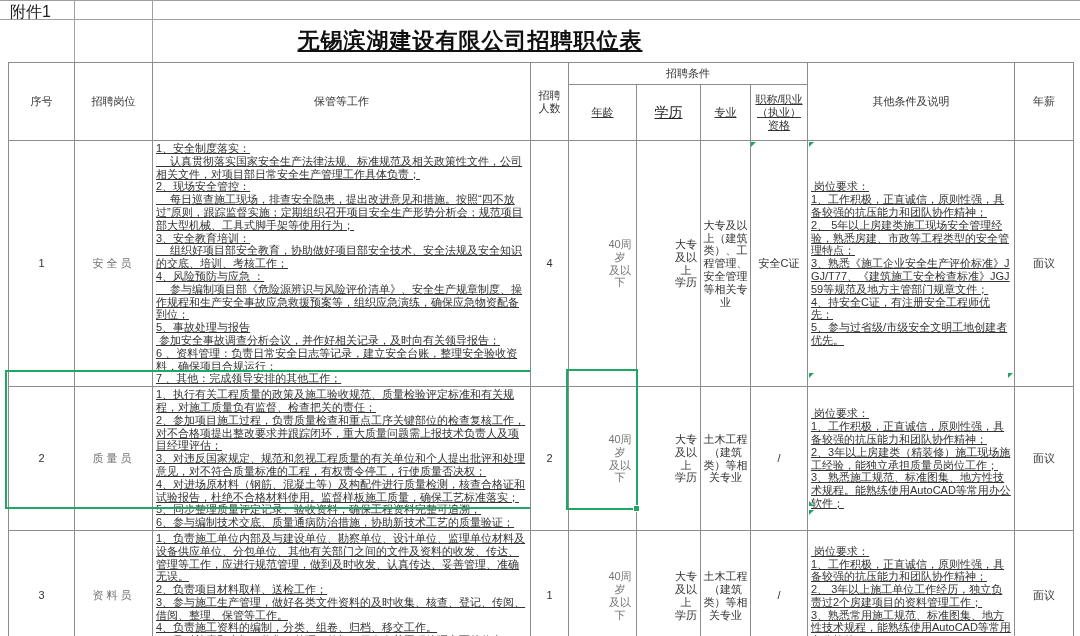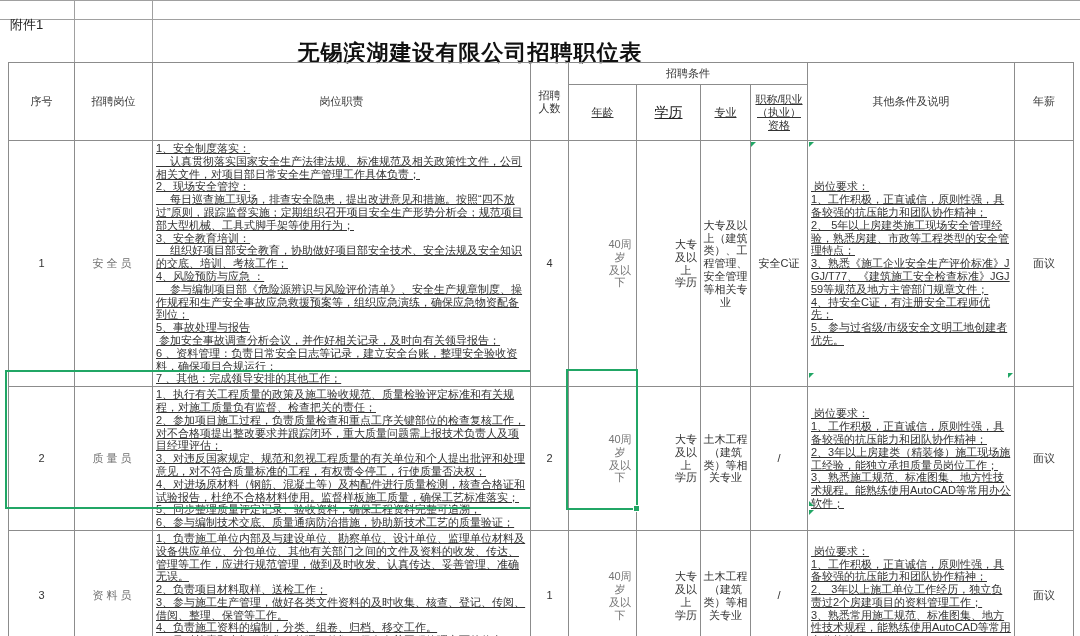--- a/index.html
+++ b/index.html
@@ -3,25 +3,25 @@
 <meta charset="utf-8">
 <style>
   * { margin:0; padding:0; box-sizing:border-box; }
   html,body { width:1080px; height:636px; }
   body {
     position:relative; background:#fff; overflow:hidden;
     font-family:"Liberation Sans", sans-serif; color:#333;
   }
   .line-h { position:absolute; height:1px; background:#a0a0a0; left:0; width:1080px; }
   .line-v { position:absolute; width:1px; background:#a0a0a0; }
-  .attachment { position:absolute; left:10px; top:16px; font-size:13px; color:#222; }
+  .attachment { position:absolute; left:10px; top:2px; font-size:16px; color:#222; }
   .title-row {
-    position:absolute; left:0; top:32px; width:1080px; height:42px;
+    position:absolute; left:0; top:20px; width:1080px; height:42px;
     line-height:42px; text-align:center; padding-right:140px;
-    font-size:22px; font-weight:bold; color:#111; letter-spacing:1px;
+    font-size:22px; font-weight:bold; color:#111; letter-spacing:1px;text-decoration:underline;
   }
   table {
     position:absolute; left:8px; top:62px; width:1065px;
     border-collapse:collapse; table-layout:fixed;
   }
   th, td {
     border:1px solid #8c8c8c; font-weight:normal;
     font-size:11px; line-height:12.8px; vertical-align:middle;
     text-align:center; padding:1px 2px; color:#333;
     word-break:break-all; overflow:hidden;
@@ -74,21 +74,21 @@
       <col style="width:64px">
     <col style="width:50px">
       <col style="width:57px">
       <col style="width:207px">
     <col style="width:59px">
   </colgroup>
   <tbody>
       <tr class="hr1">
     <th rowspan="2">序号</th>
     <th rowspan="2">招聘岗位</th>
-    <th rowspan="2">岗位职责</th>
+    <th rowspan="2">保管等工作</th>
     <th rowspan="2">招聘
 人数</th>
     <th colspan="4">招聘条件</th>
     <th rowspan="2">其他条件及说明</th>
     <th rowspan="2">年薪</th>
   </tr>
   <tr class="hr2">
     <th>年龄</th>
     <th class="big">学历</th>
     <th>专业</th>

